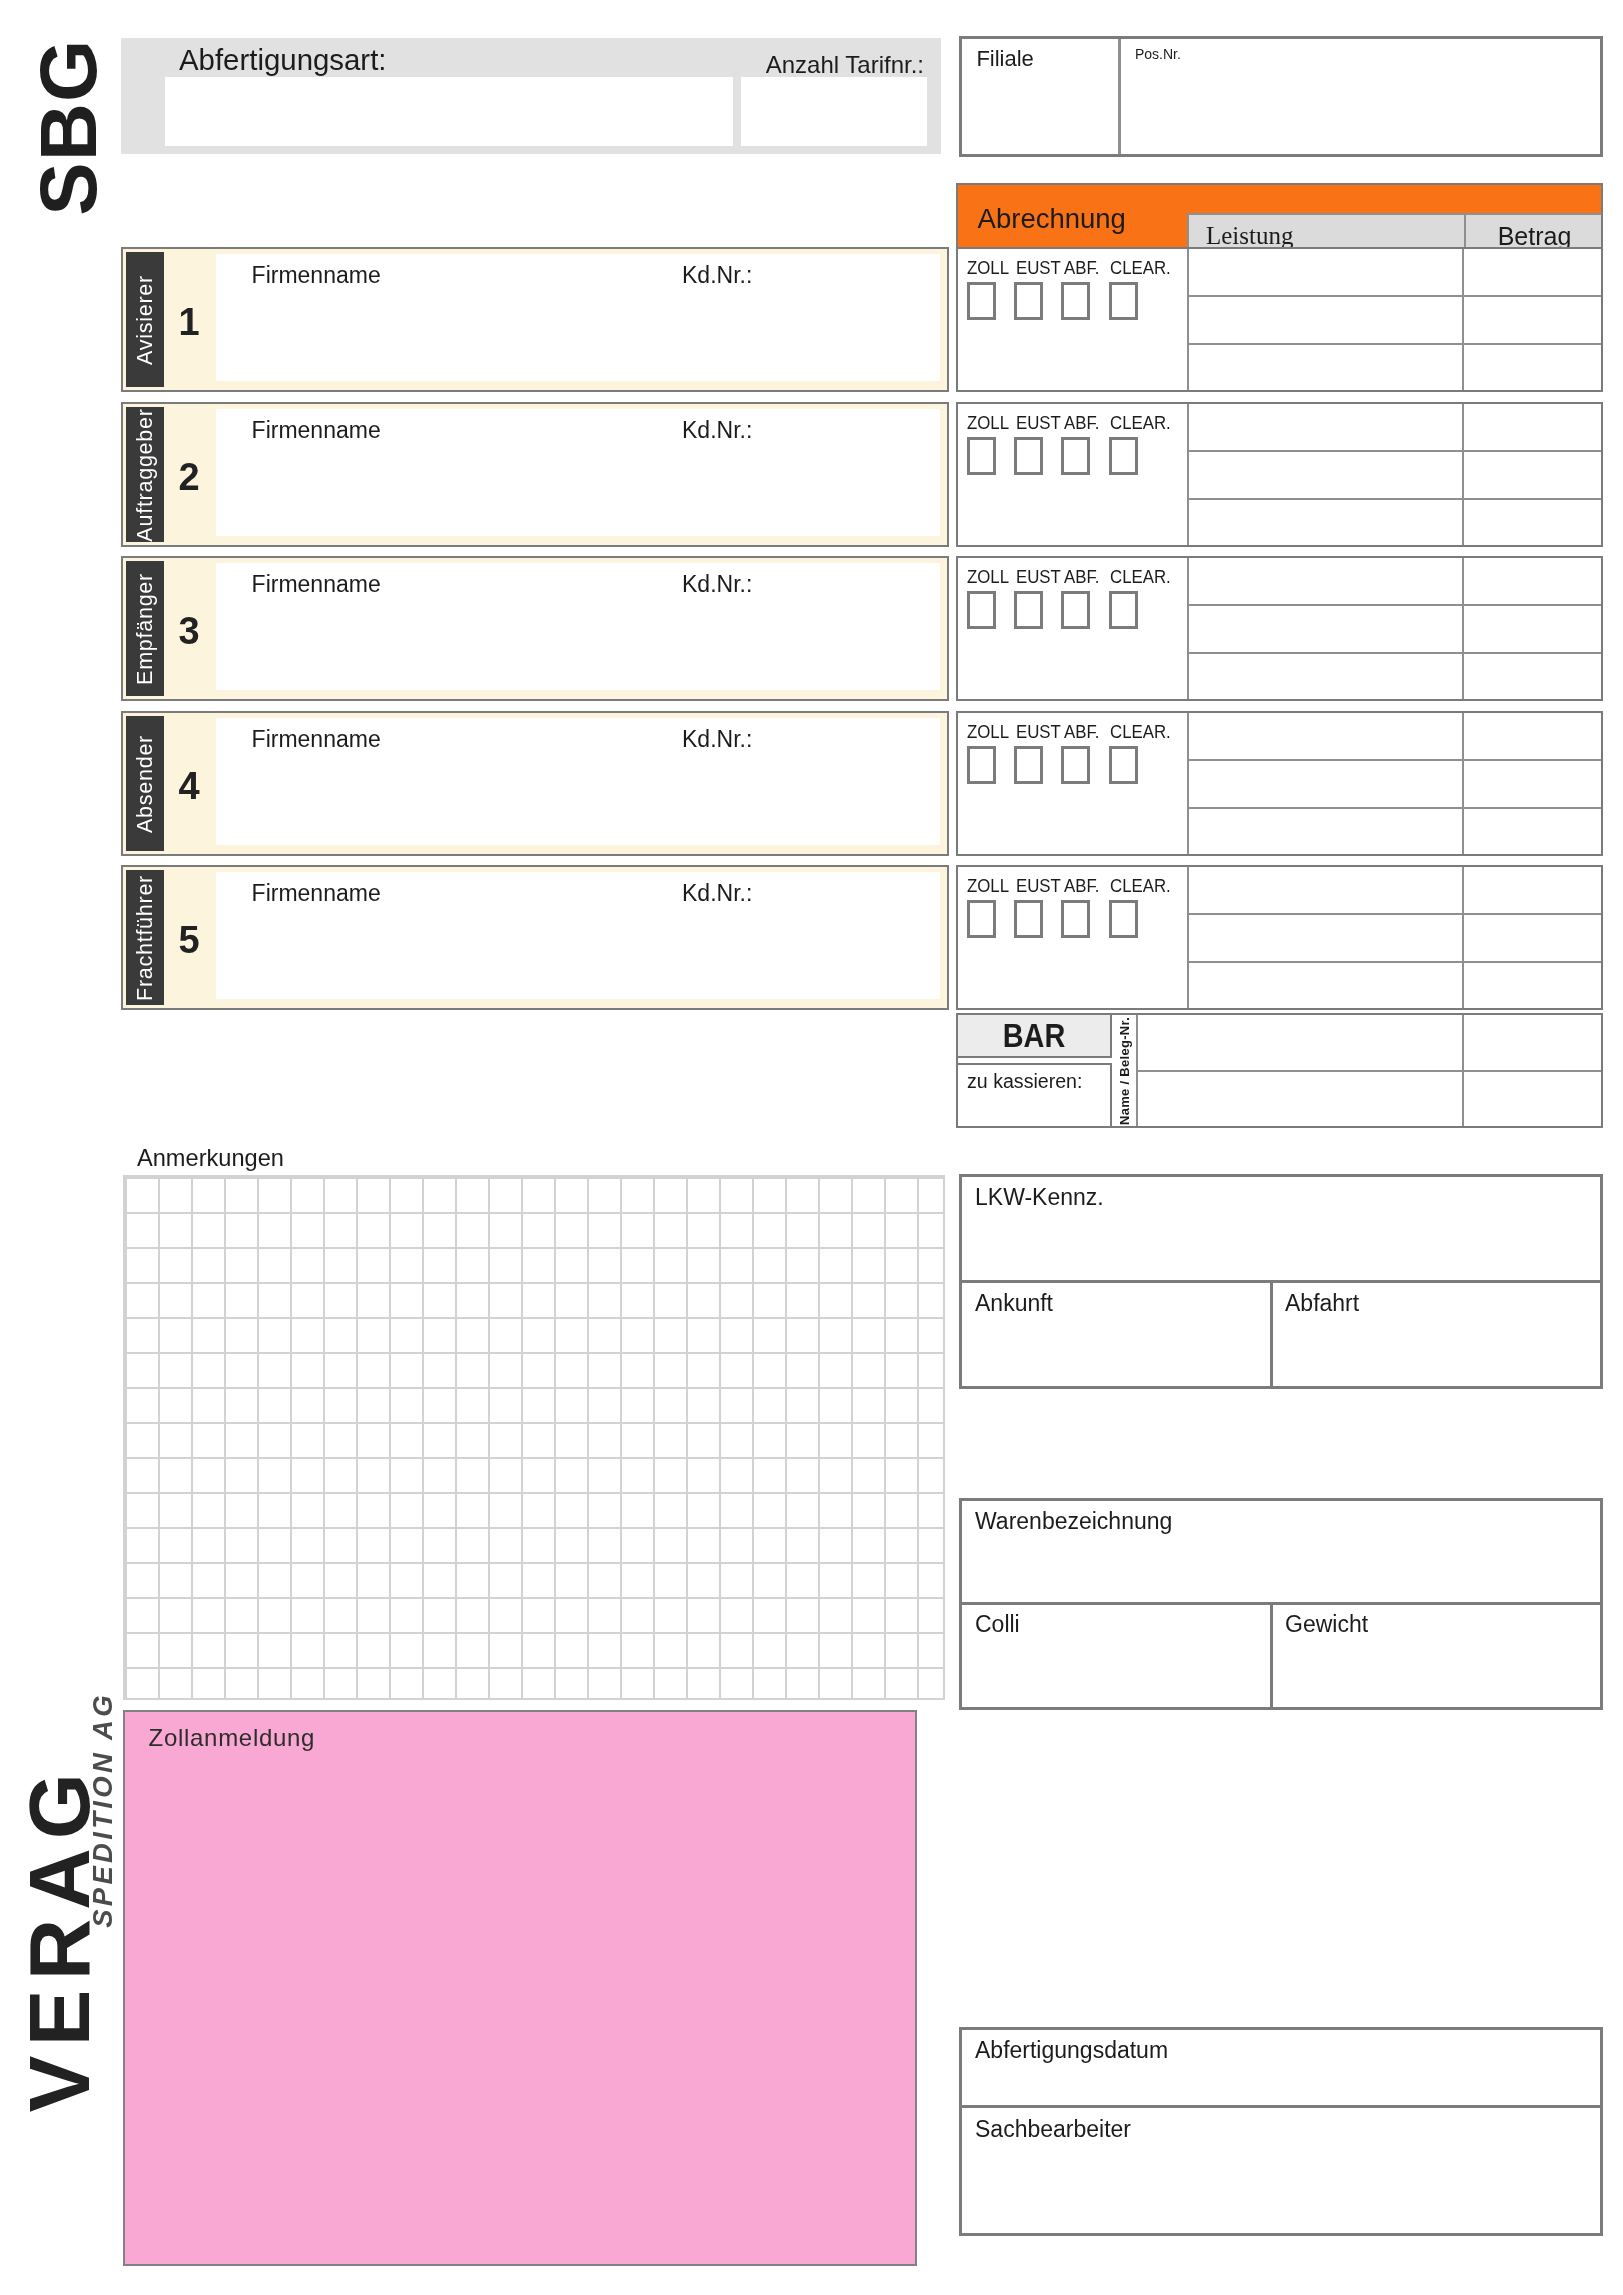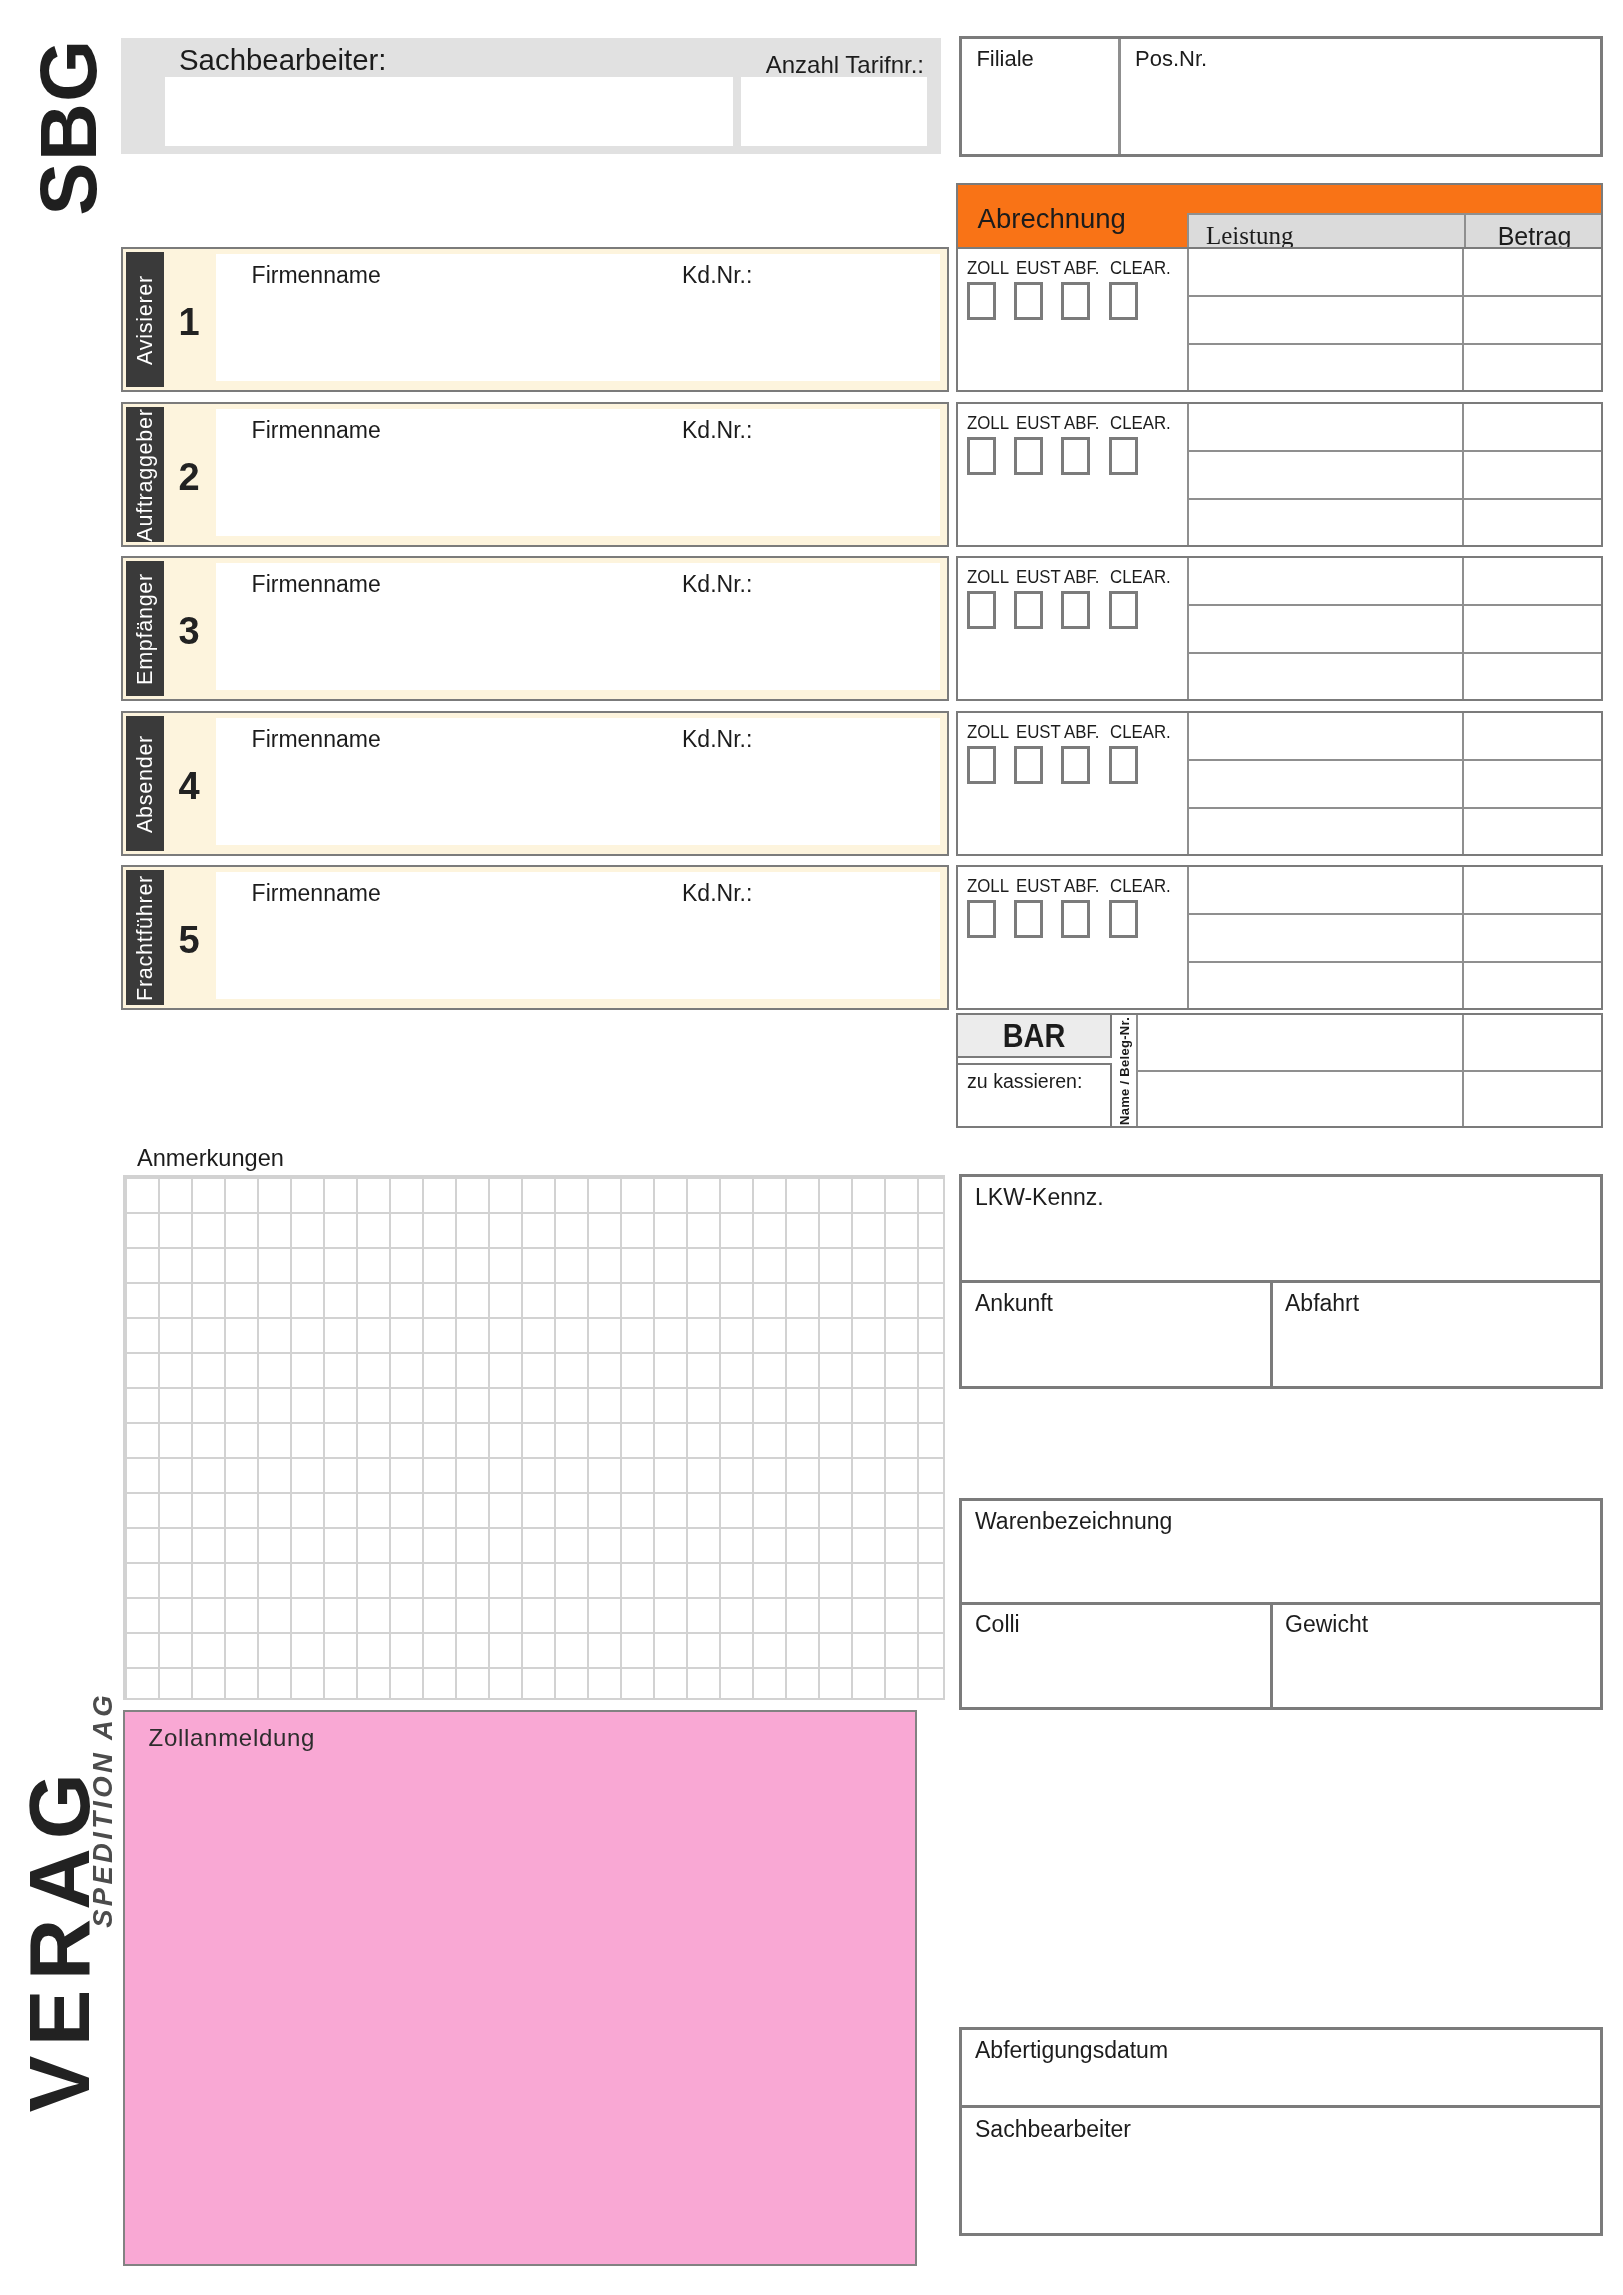--- a/index.html
+++ b/index.html
@@ -68,30 +68,30 @@
 </head>
 <body>
 
 <div id="page">
 
   <div class="abs" style="left:36px; top:29px; width:65px; height:195px;">
     <span class="rotc sbg-text">SBG</span>
   </div>
 
   <div class="abs graypanel" style="left:121px; top:38px; width:820px; height:116px;">
-    <span class="lbl" style="left:58px; top:5.2px; font-size:29.4px;">Sachbearbeiter:</span>
+    <span class="lbl" style="left:58px; top:5.2px; font-size:29.4px;">Abfertigungsart:</span>
     <div class="abs whitefield" style="left:44px; top:39px; width:568px; height:69px;"></div>
     <span class="lbl" style="left:622px; top:13px; width:181px; text-align:right; font-size:24px;">Anzahl Tarifnr.:</span>
     <div class="abs whitefield" style="left:620px; top:39px; width:186px; height:69px;"></div>
   </div>
 
   <div class="abs bigbox" style="left:959px; top:36px; width:644px; height:121px;">
     <div class="vline" style="left:156px; top:0; bottom:0; width:2.6px;"></div>
     <span class="lbl" style="left:14.4px; top:6.5px; font-size:22px;">Filiale</span>
-    <span class="lbl" style="left:173px; top:6.5px; font-size:22px;">Pos.Nr.</span>
+    <span class="lbl" style="left:173px; top:6.5px; font-size:14px;">Pos.Nr.</span>
     <div class="cell" style="left:0; top:39px; width:156px; bottom:0;"></div>
     <div class="cell" style="left:158px; top:39px; right:0; bottom:0;"></div>
   </div>
 
   <div class="abs abhead">
     <span class="lbl abtitle">Abrechnung</span>
     <div class="colstrip">
       <span class="lbl leist">Leistung</span>
       <div class="vline" style="left:275px; top:0; bottom:0;"></div>
       <span class="lbl betr">Betrag</span>

